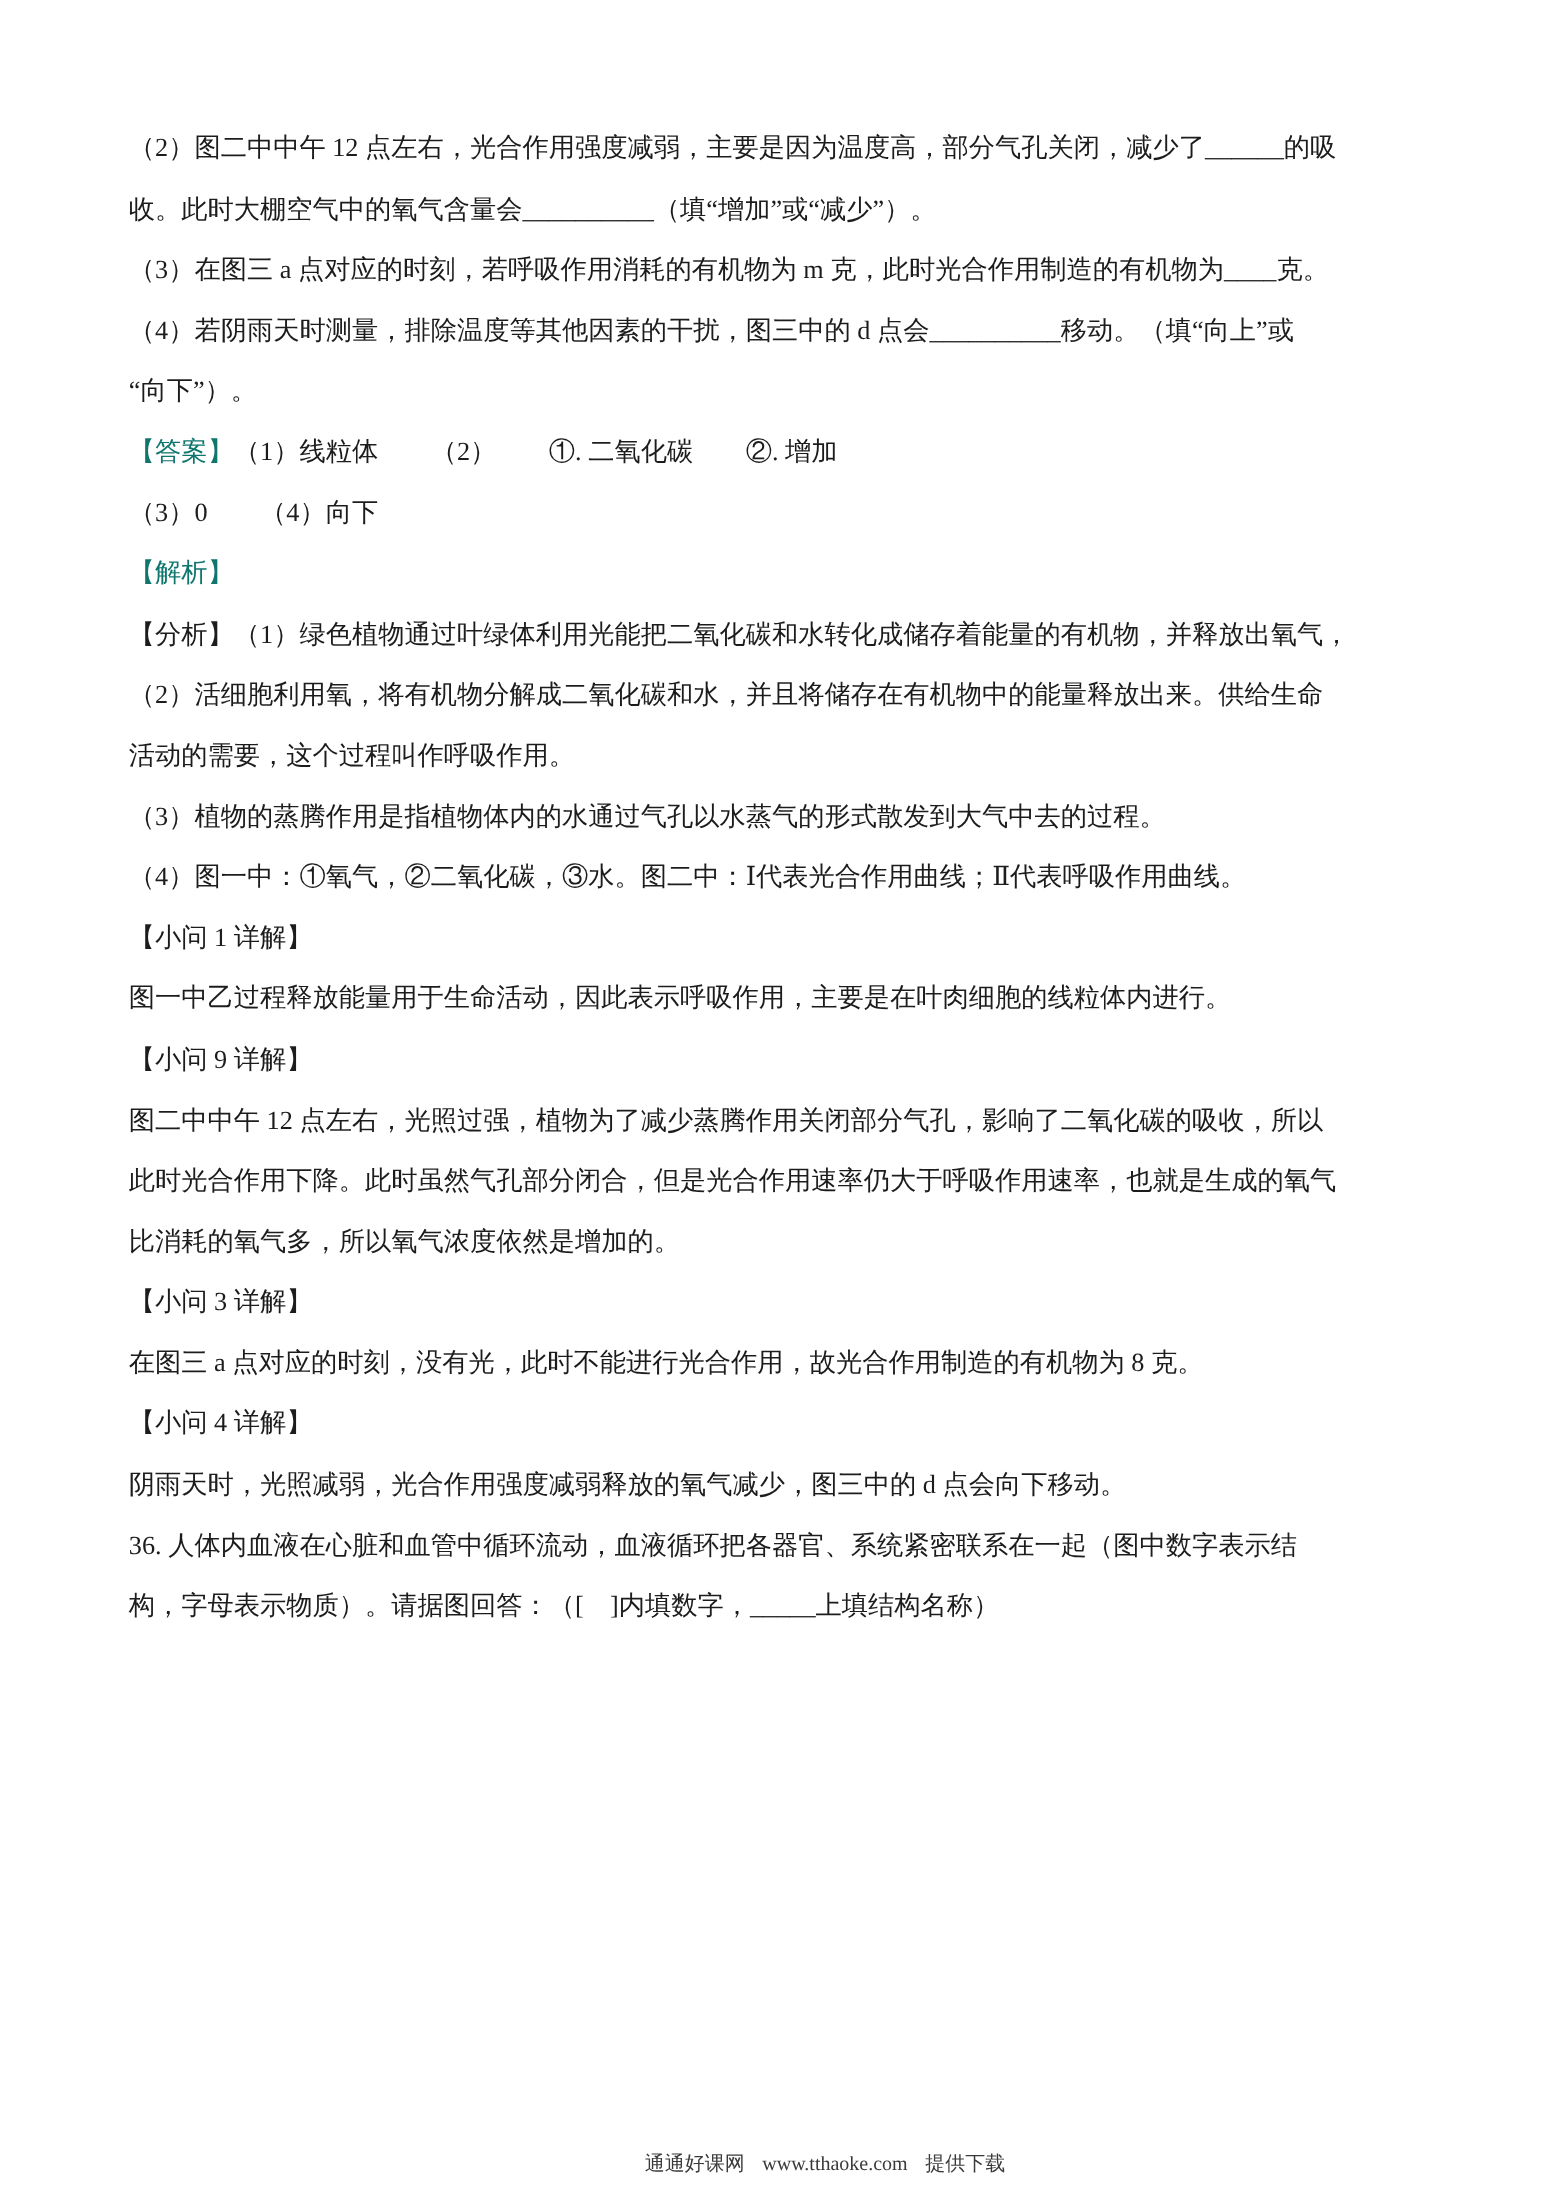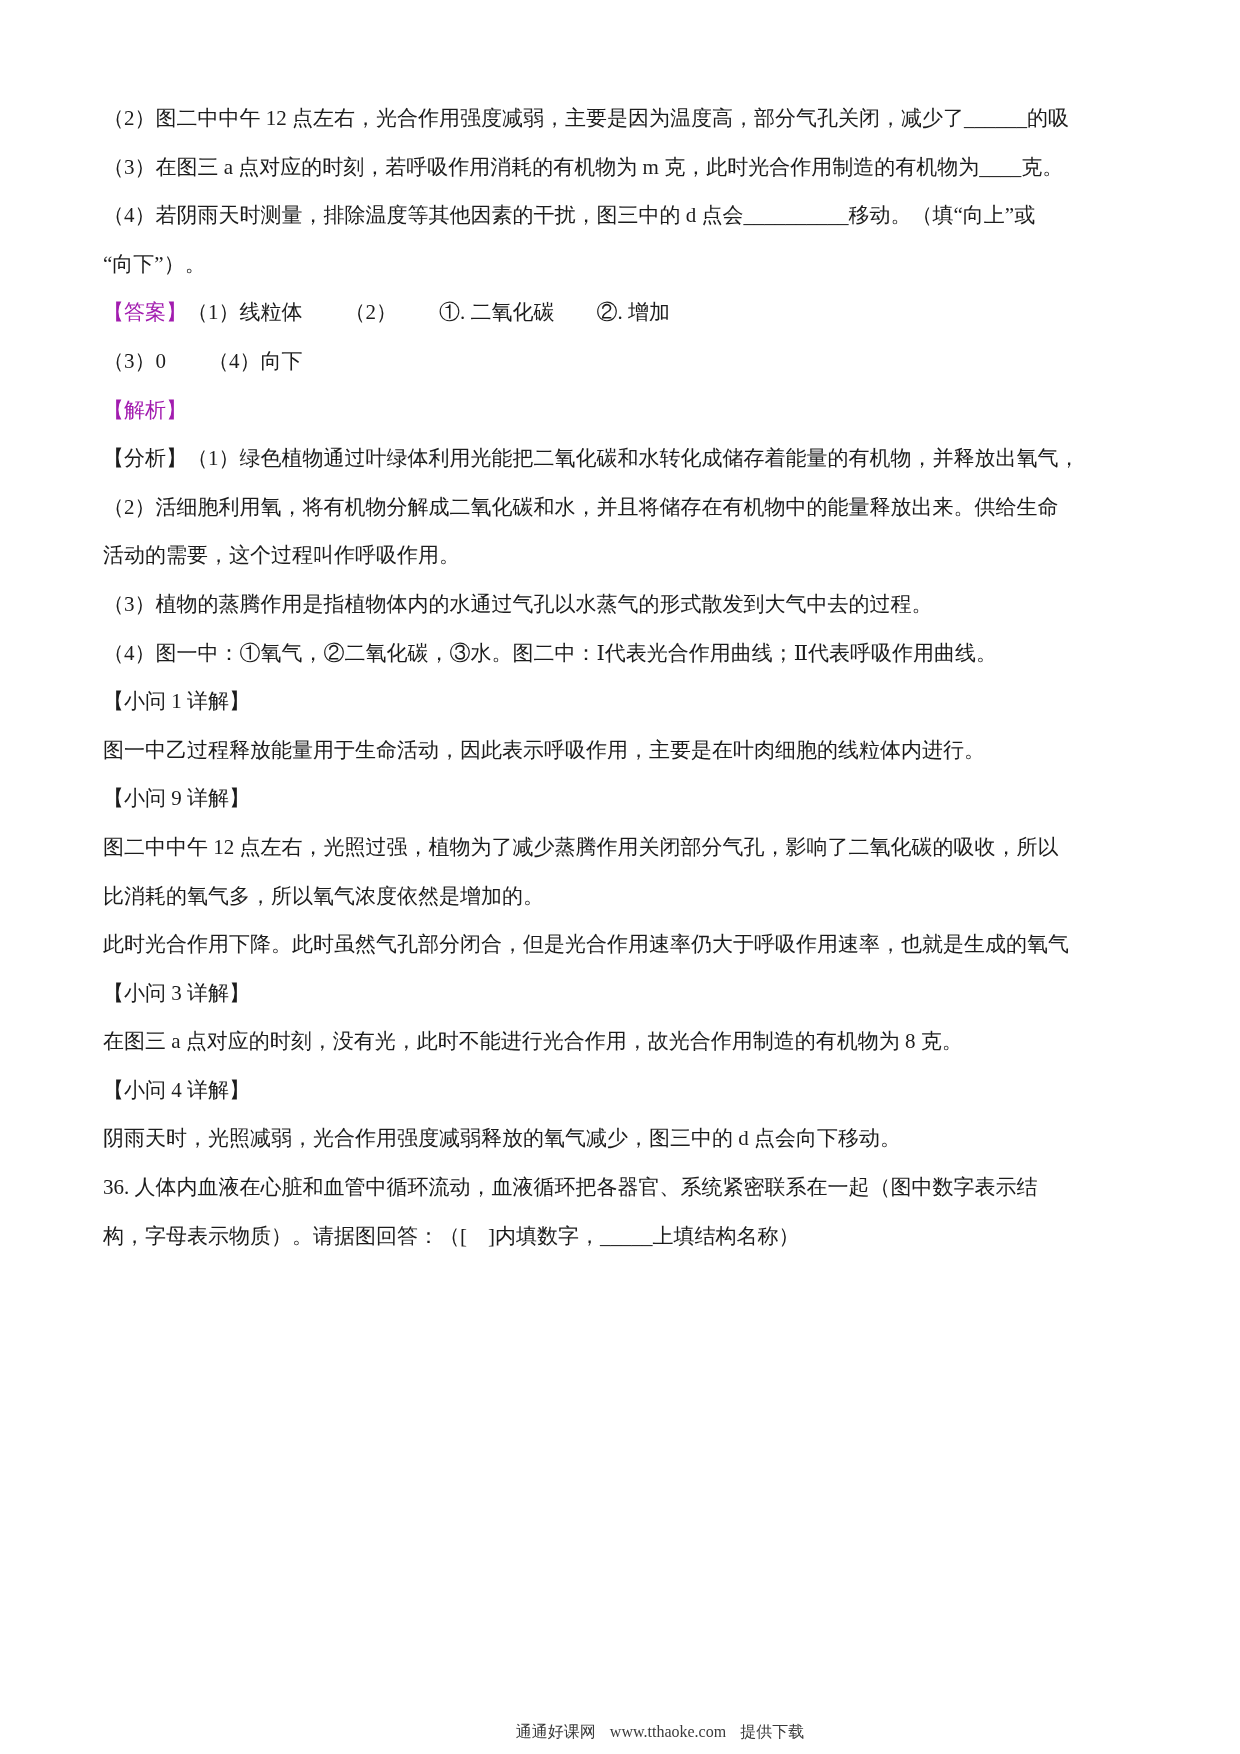--- a/index.html
+++ b/index.html
@@ -22,21 +22,21 @@
     top: 94px;
     width: 1035px;
   }
   .line {
     height: 48.6px;
     line-height: 48.6px;
     font-size: 21px;
     white-space: pre;
   }
   .label-blue {
-    color: #a21caf;
+    color: #0f766e;
   }
   .footer {
     position: absolute;
     left: 0;
     width: 100%;
     top: 1720px;
     text-align: center;
     font-size: 16px;
     line-height: 24px;
     color: #3a3a3a;
@@ -45,37 +45,38 @@
   .footer .seg {
     margin: 0 7px;
   }
 </style>
 </head>
 <body>
 
 <div class="page">
   <main class="content">
       <div class="line"><span>（2）图二中中午 12 点左右，光合作用强度减弱，主要是因为温度高，部分气孔关闭，减少了______的吸</span></div>
+      <div class="line"><span>收。此时大棚空气中的氧气含量会__________（填“增加”或“减少”）。</span></div>
       <div class="line"><span>（3）在图三 a 点对应的时刻，若呼吸作用消耗的有机物为 m 克，此时光合作用制造的有机物为____克。</span></div>
       <div class="line"><span>（4）若阴雨天时测量，排除温度等其他因素的干扰，图三中的 d 点会__________移动。（填“向上”或</span></div>
       <div class="line"><span>“向下”）。</span></div>
       <div class="line"><span class="label-blue">【答案】</span><span>（1）线粒体　　（2）　　①. 二氧化碳　　②. 增加</span></div>
       <div class="line"><span>（3）0　　（4）向下</span></div>
       <div class="line"><span class="label-blue">【解析】</span></div>
       <div class="line"><span>【分析】（1）绿色植物通过叶绿体利用光能把二氧化碳和水转化成储存着能量的有机物，并释放出氧气，</span></div>
       <div class="line"><span>（2）活细胞利用氧，将有机物分解成二氧化碳和水，并且将储存在有机物中的能量释放出来。供给生命</span></div>
       <div class="line"><span>活动的需要，这个过程叫作呼吸作用。</span></div>
       <div class="line"><span>（3）植物的蒸腾作用是指植物体内的水通过气孔以水蒸气的形式散发到大气中去的过程。</span></div>
       <div class="line"><span>（4）图一中：①氧气，②二氧化碳，③水。图二中：Ⅰ代表光合作用曲线；Ⅱ代表呼吸作用曲线。</span></div>
       <div class="line"><span>【小问 1 详解】</span></div>
       <div class="line"><span>图一中乙过程释放能量用于生命活动，因此表示呼吸作用，主要是在叶肉细胞的线粒体内进行。</span></div>
       <div class="line"><span>【小问 9 详解】</span></div>
       <div class="line"><span>图二中中午 12 点左右，光照过强，植物为了减少蒸腾作用关闭部分气孔，影响了二氧化碳的吸收，所以</span></div>
+      <div class="line"><span>此时光合作用下降。此时虽然气孔部分闭合，但是光合作用速率仍大于呼吸作用速率，也就是生成的氧气</span></div>
       <div class="line"><span>比消耗的氧气多，所以氧气浓度依然是增加的。</span></div>
-      <div class="line"><span>此时光合作用下降。此时虽然气孔部分闭合，但是光合作用速率仍大于呼吸作用速率，也就是生成的氧气</span></div>
       <div class="line"><span>【小问 3 详解】</span></div>
       <div class="line"><span>在图三 a 点对应的时刻，没有光，此时不能进行光合作用，故光合作用制造的有机物为 8 克。</span></div>
       <div class="line"><span>【小问 4 详解】</span></div>
       <div class="line"><span>阴雨天时，光照减弱，光合作用强度减弱释放的氧气减少，图三中的 d 点会向下移动。</span></div>
       <div class="line"><span>36. 人体内血液在心脏和血管中循环流动，血液循环把各器官、系统紧密联系在一起（图中数字表示结</span></div>
       <div class="line"><span>构，字母表示物质）。请据图回答：（[　]内填数字，_____上填结构名称）</span></div>
     </main>
   <div class="footer"><span class="seg">通通好课网</span><span class="seg">www.tthaoke.com</span><span class="seg">提供下载</span></div>
 </div>
 

